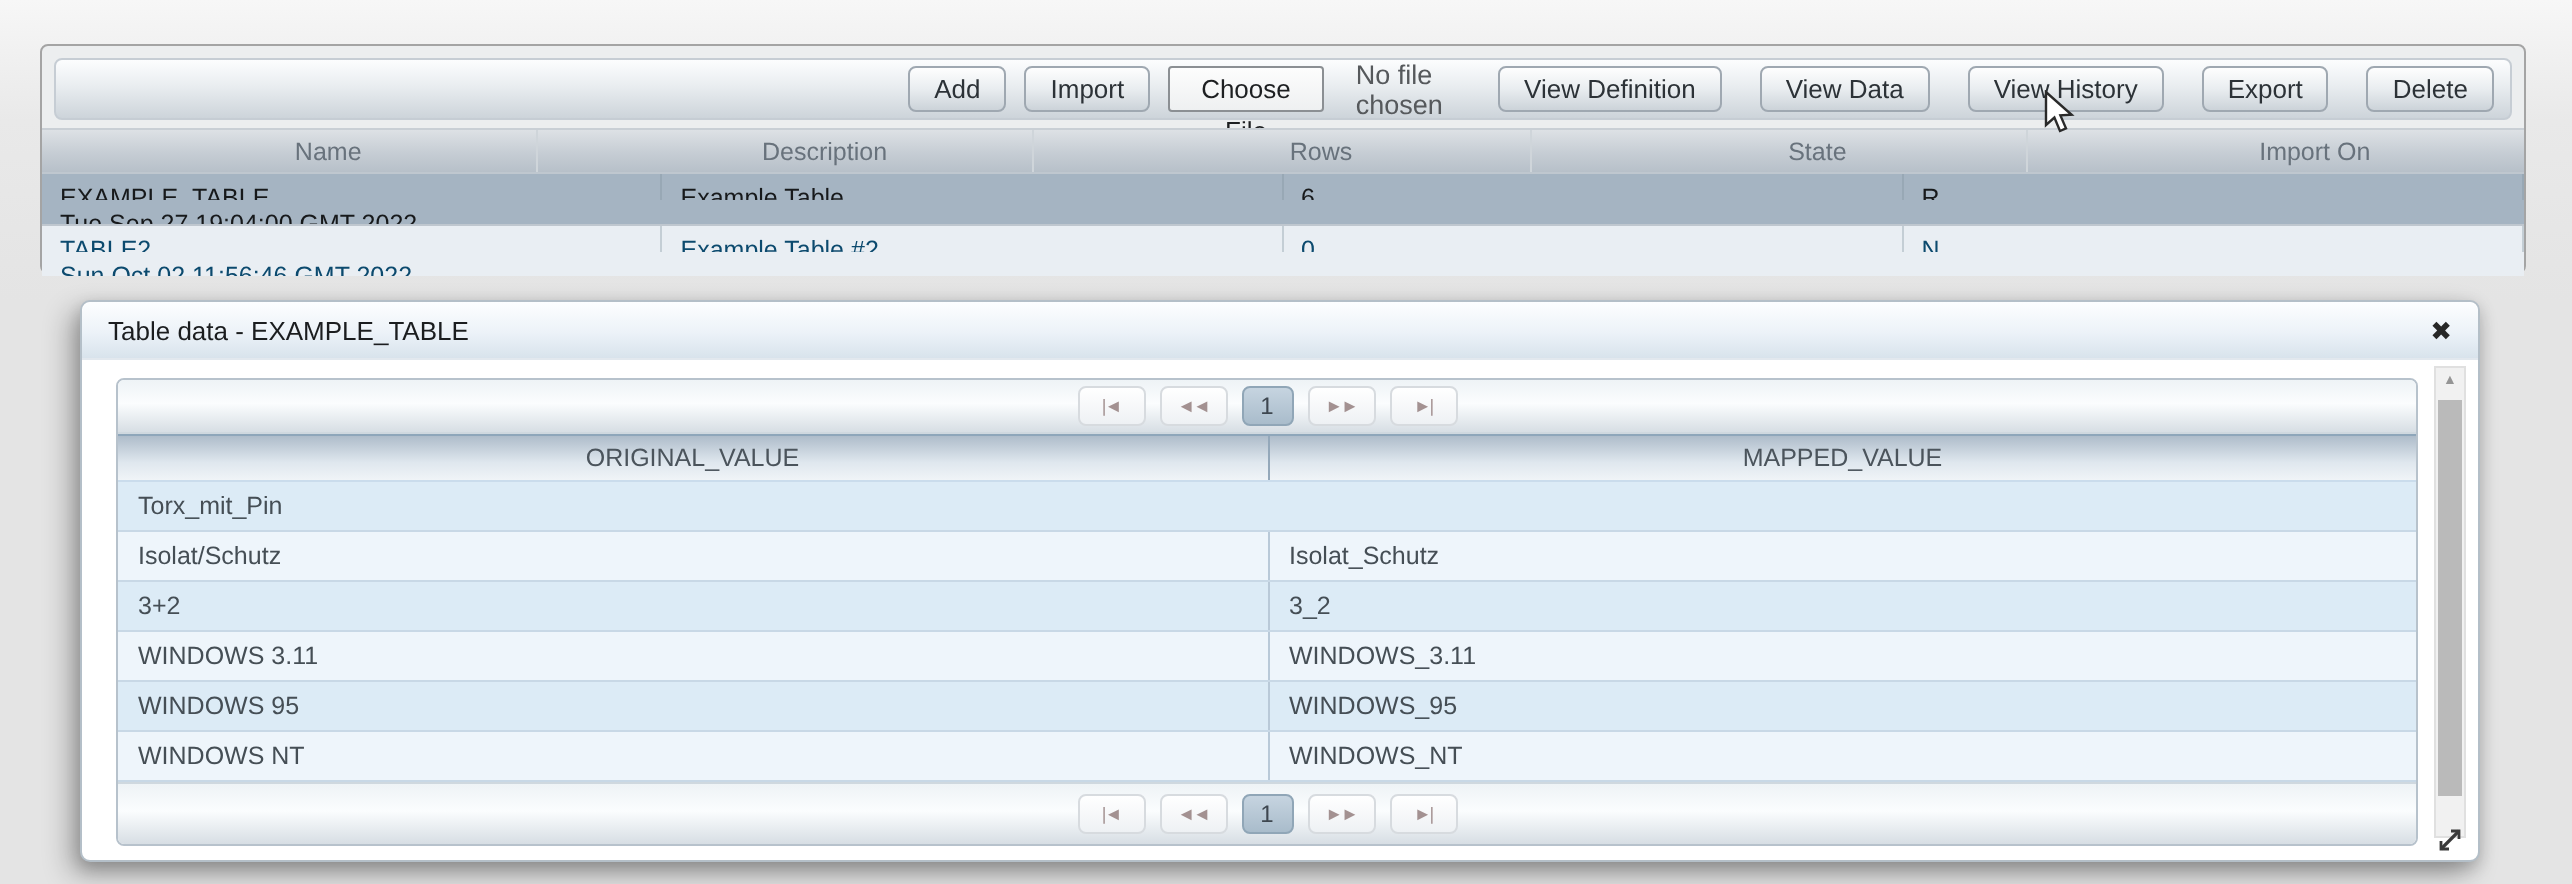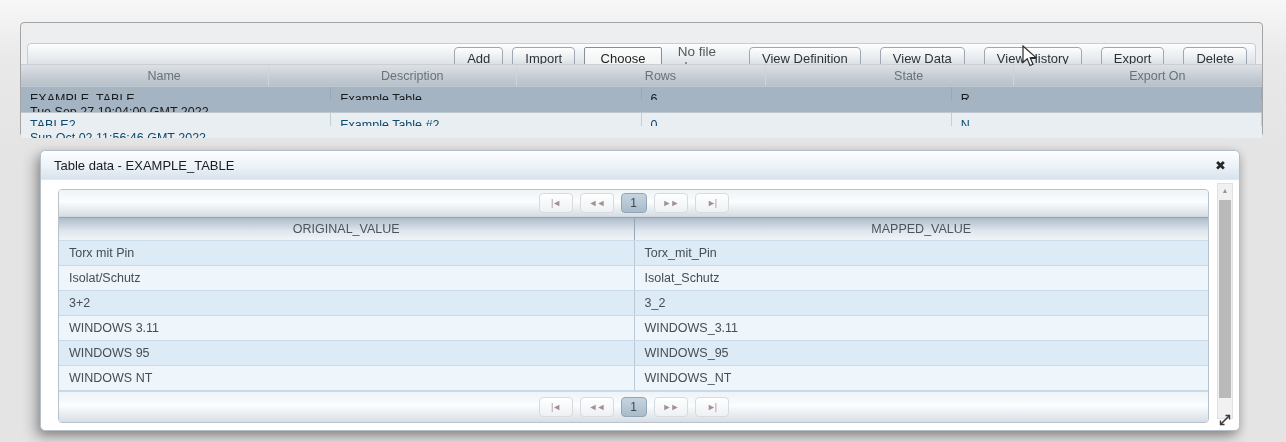--- a/index.html
+++ b/index.html
@@ -9,21 +9,21 @@
     background:linear-gradient(180deg,#f7f7f7 0px,#e9e9e9 60px,#e4e4e4 150px,#e4e4e4 100%);
     position:relative; font-size:13px;
   }
 
   
   .top-panel {
     position:absolute; left:20px; top:22px; width:1243px; height:115px;
     border:1px solid #a4a4a4; border-radius:4px; background:#eceeef;
   }
   .toolbar {
-    position:absolute; left:6px; right:6px; top:20px; height:31px;
+    position:absolute; left:6px; right:6px; top:6px; height:31px;
     border-radius:4px; border:1px solid #c6cdd4;
     background:linear-gradient(180deg,#fcfdfe 0%,#e9edf0 45%,#cdd4da 100%);
     display:flex; align-items:center; padding:0 8px;
   }
   .btn {
     height:23px; padding:0 12px; border:1px solid #9fa8b1; border-radius:4px;
     background:linear-gradient(180deg,#fefefe 0%,#e9edf0 50%,#ccd3d9 100%);
     color:#2c3237; font-size:13px; line-height:21px; cursor:pointer; white-space:nowrap;
   }
   .spacer-left { width:455px; }
@@ -142,21 +142,21 @@
       <button class="btn">Delete</button>
     </div>
   </div>
 
   <div class="main-table">
     <div class="mt-header">
       <div class="hcell">Name</div>
       <div class="hcell">Description</div>
       <div class="hcell">Rows</div>
       <div class="hcell">State</div>
-      <div class="hcell">Export On</div>
+      <div class="hcell">Import On</div>
     </div>
     <div class="mt-row selected">
       <div class="cell">EXAMPLE_TABLE</div>
       <div class="cell">Example Table</div>
       <div class="cell">6</div>
       <div class="cell">R</div>
       <div class="cell">Tue Sep 27 19:04:00 GMT 2022</div>
     </div>
     <div class="mt-row normal">
       <div class="cell">TABLE2</div>
@@ -182,21 +182,20 @@
       <button class="pg-btn">►►</button>
       <button class="pg-btn">►|</button>
     </div>
 
     <div class="grid-header">
       <div class="gh">ORIGINAL_VALUE</div>
       <div class="gh">MAPPED_VALUE</div>
     </div>
 
     <div class="g-row odd">
-      <div class="gc">Torx mit Pin</div>
       <div class="gc">Torx_mit_Pin</div>
     </div>
     <div class="g-row even">
       <div class="gc">Isolat/Schutz</div>
       <div class="gc">Isolat_Schutz</div>
     </div>
     <div class="g-row odd">
       <div class="gc">3+2</div>
       <div class="gc">3_2</div>
     </div>

